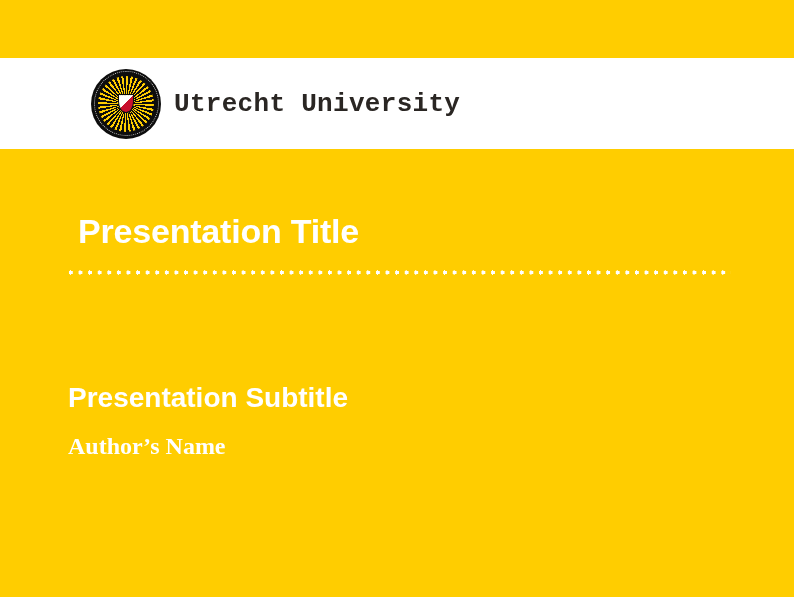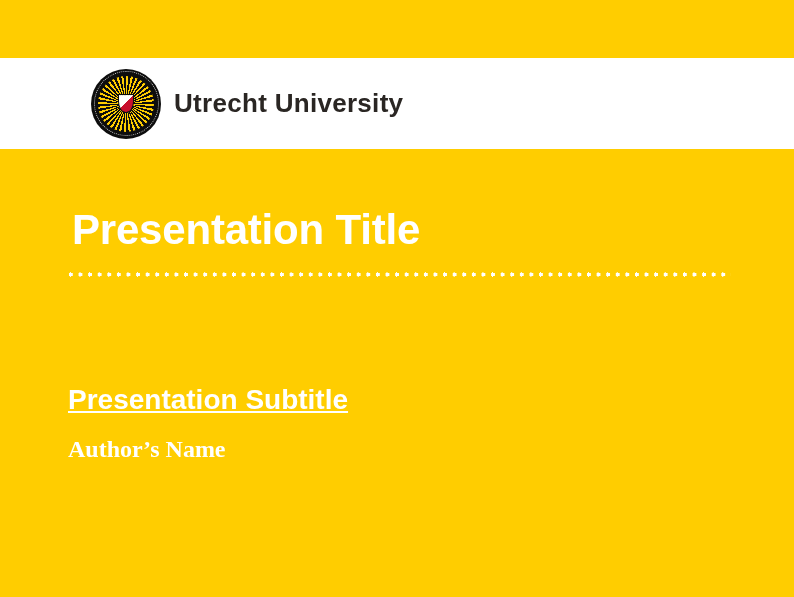--- a/index.html
+++ b/index.html
@@ -55,53 +55,52 @@
     transform: translate(-50%, -52%);
     width: 16px;
     height: 19px;
     background: linear-gradient(135deg, #FFFFFF 46%, #C8102E 46%);
     border: 1.6px solid #0d0d0d;
     border-radius: 0 0 48% 48% / 0 0 62% 62%;
     box-sizing: border-box;
   }
   .wordmark {
     margin-left: 13px;
-    font-family: Liberation Sans, sans-serif;
+    font-family: Liberation Mono, monospace;
     font-weight: 700;
     font-size: 26px;
     color: #2A2623;
     letter-spacing: 0.3px;
     white-space: nowrap;
   }
   .content {
     padding: 55px 0 0 68px;
   }
   .title {
-    margin: 4px;
-    font-size: 42px;
+    margin: 10px;
+    font-size: 34px;
     line-height: 1.05;
     font-weight: 700;
     color: #FFFFFF;
     letter-spacing: -0.2px;
   }
   .dotted-separator {
     width: 663px;
     height: 5px;
     margin-top: 20px;
     background-image: radial-gradient(circle 2.1px at 2.6px 2.5px, #FFFFFF 97%, rgba(255,255,255,0) 100%);
     background-size: 9.6px 5px;
     background-repeat: repeat-x;
   }
   .subtitle {
     margin: 108px 0 0;
     font-size: 28px;
     line-height: 1.1;
     font-weight: 700;
     color: #FFFFFF;
-    text-decoration: underline;
   }
   .author {
     margin: 20px 0 0;
     font-size: 24px;
     line-height: 1.1;
     font-weight: 700;
     color: #FFFFFF;
     font-family: Liberation Serif, serif;
   }
 </style>

